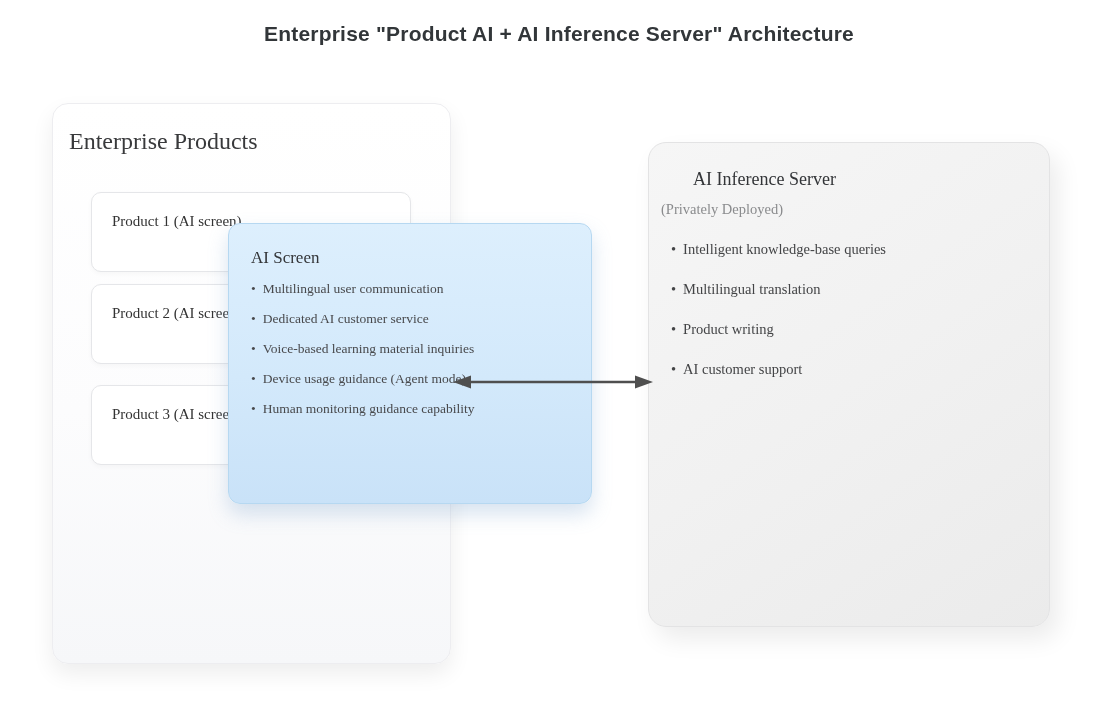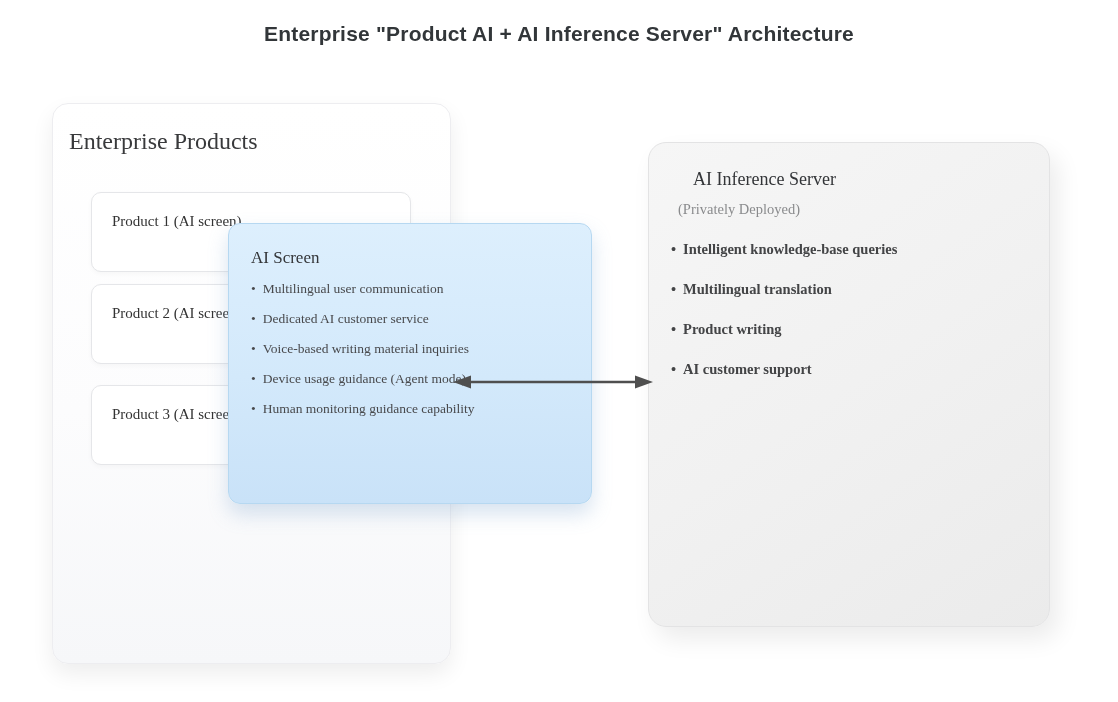--- a/index.html
+++ b/index.html
@@ -116,31 +116,30 @@
   .right-panel-heading {
     position: absolute;
     left: 22px;
     top: 26px;
     font-size: 18px;
     color: #333538;
     margin-left: 22px;
   }
   .right-panel-subtitle {
     position: absolute;
-    left: 29px;
+    left: 12px;
     top: 58px;
     font-size: 14.5px;
     color: #8a8b8d;
   }
   .right-panel-features {
     position: absolute;
     left: 22px;
     top: 86px;
     right: 28px;
-    font-weight: bold;
   }
   .right-panel-features .feature-item {
     height: 40px;
     line-height: 40px;
     font-size: 14.5px;
     color: #434446;
     white-space: nowrap;
   }
 
   .bullet-marker { margin-right: 7px; }
@@ -198,21 +197,21 @@
   <div class="ai-screen-panel">
     <div class="ai-screen-heading">AI Screen</div>
     <div class="ai-screen-features">
       <div class="feature-item">
         <span class="bullet-marker">•</span><span>Multilingual user communication</span>
       </div>
       <div class="feature-item">
         <span class="bullet-marker">•</span><span>Dedicated AI customer service</span>
       </div>
       <div class="feature-item">
-        <span class="bullet-marker">•</span><span>Voice-based writing material inquiries</span>
+        <span class="bullet-marker">•</span><span>Voice-based learning material inquiries</span>
       </div>
       <div class="feature-item">
         <span class="bullet-marker">•</span><span>Device usage guidance (Agent mode)</span>
       </div>
       <div class="feature-item">
         <span class="bullet-marker">•</span><span>Human monitoring guidance capability</span>
       </div>
     </div>
   </div>
 

